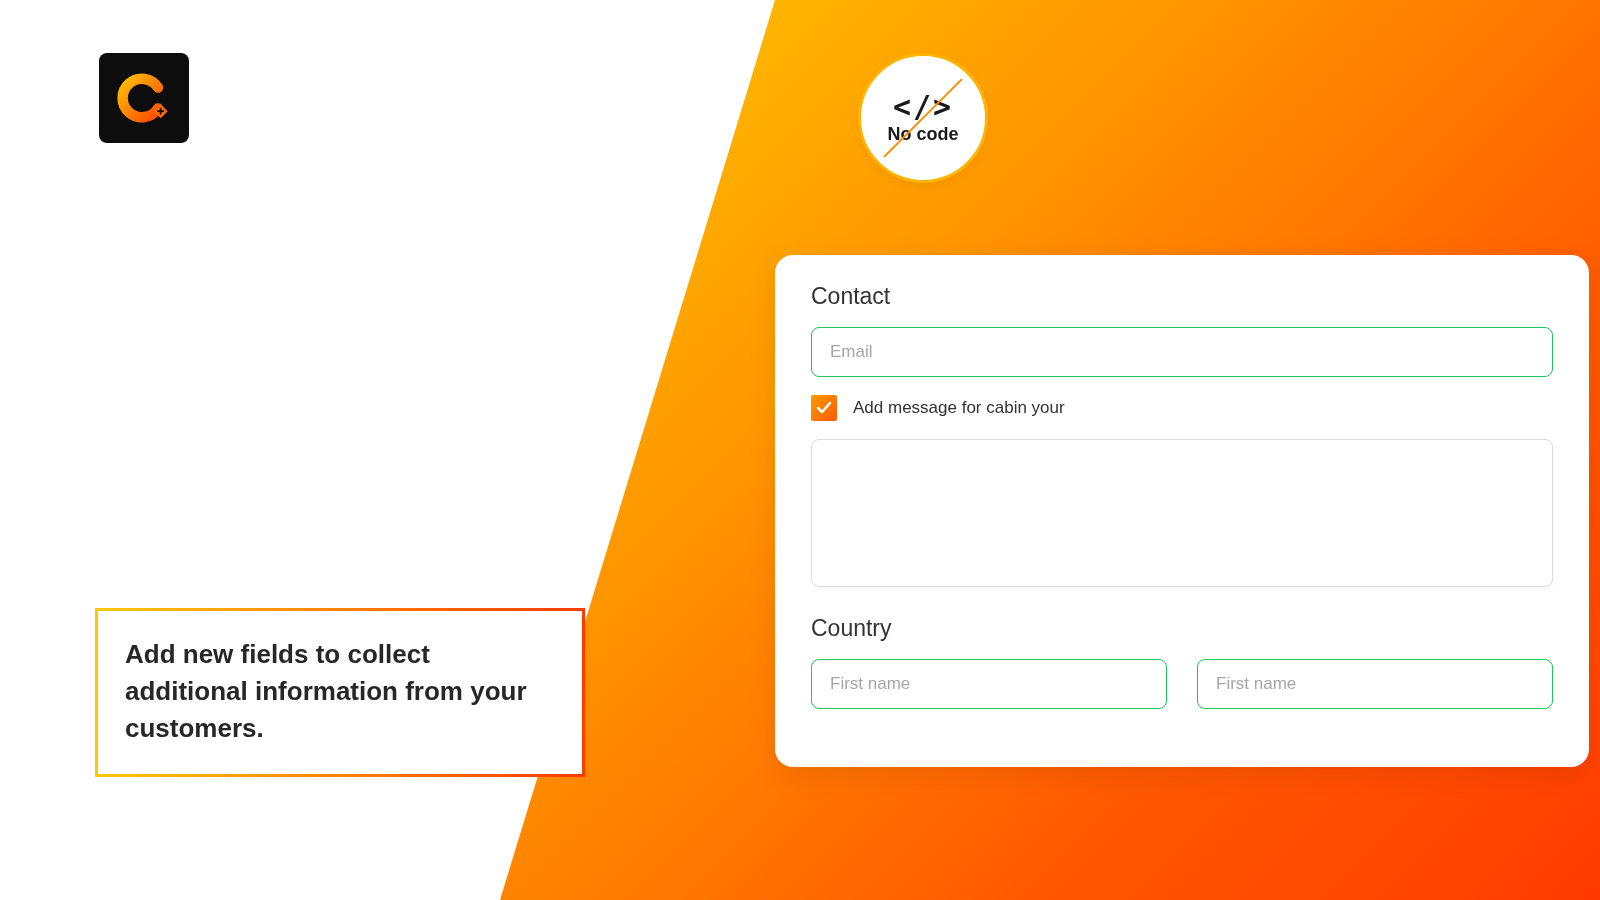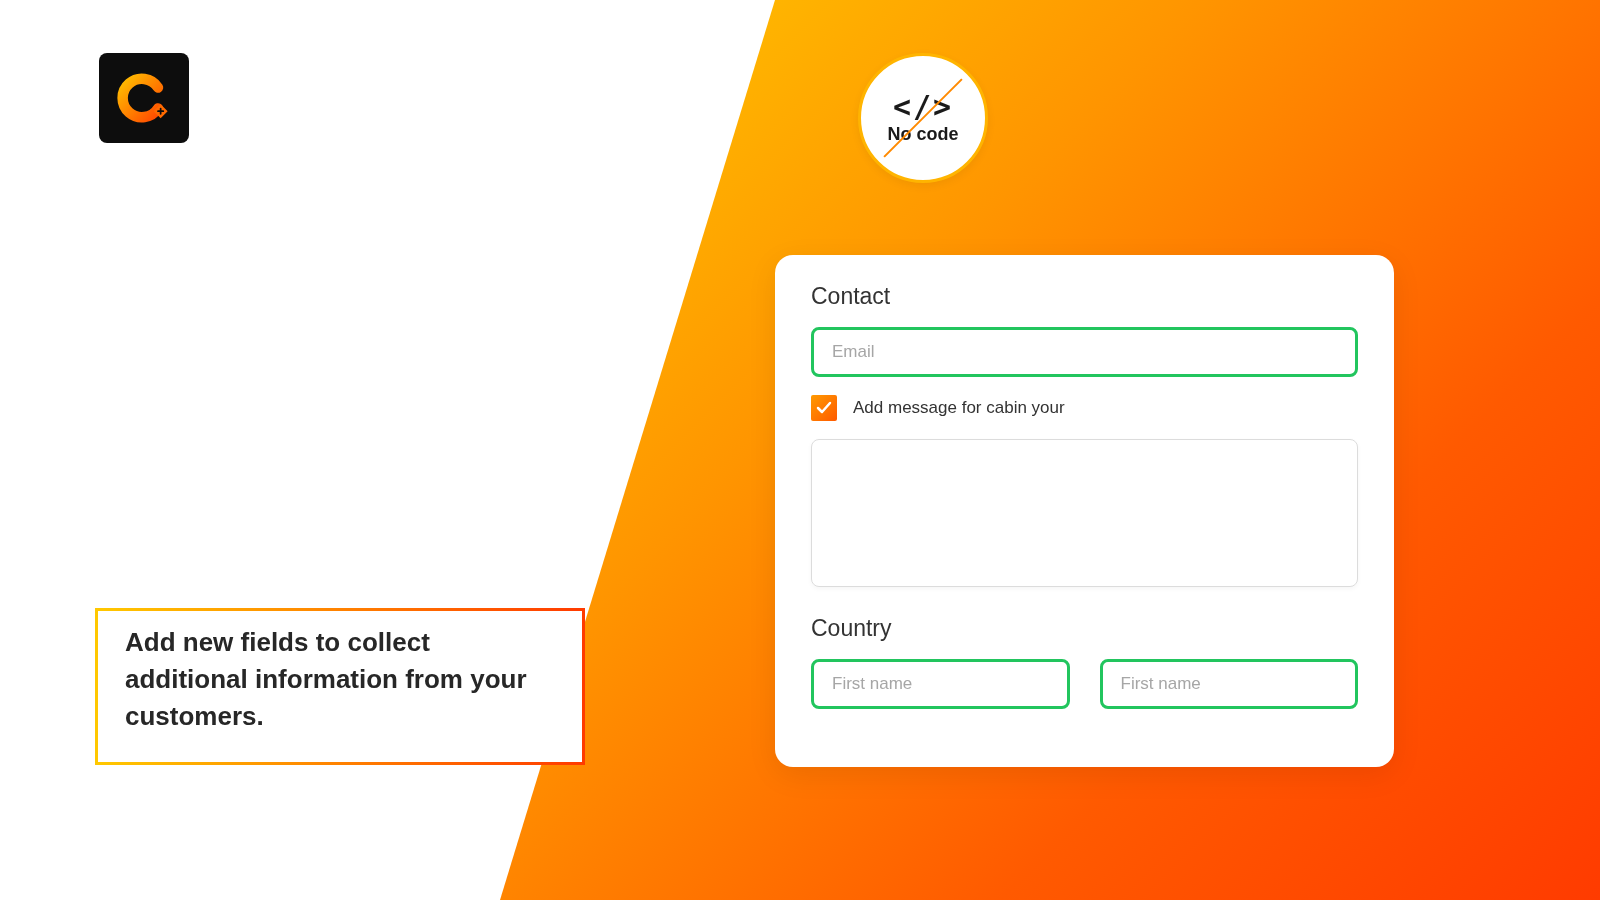--- a/index.html
+++ b/index.html
@@ -49,21 +49,21 @@
   color: #272727;
   letter-spacing: -0.5px;
 }
 
 
 .callout {
   position: absolute;
   left: 95px;
   top: 608px;
   width: 490px;
-  padding: 16px 30px 30px 30px;
+  padding: 28px 30px 30px 30px;
   background: #fff;
 }
 .callout-border {
   position: absolute;
   inset: 0;
   border: 3px solid;
   border-image: linear-gradient(90deg, #ffc800, #ff3b00) 1;
   pointer-events: none;
 }
 .callout-text {
@@ -109,40 +109,40 @@
   height: 2px;
   background: #ff8a00;
   transform: rotate(-45deg);
 }
 
 
 .form-card {
   position: absolute;
   top: 255px;
   left: 775px;
-  width: 619px;
+  width: 814px;
   height: 512px;
   background: #fff;
   border-radius: 18px;
   padding: 28px 36px 0 36px;
   box-shadow: 0 8px 30px rgba(0,0,0,0.08);
   overflow: hidden;
 }
 
 .section-heading {
   font-size: 23px;
   font-weight: 400;
   color: #333;
   margin-bottom: 17px;
 }
 
 .input {
   width: 100%;
   height: 50px;
-  border: 3px solid #22c55e;
+  border: 1px solid #22c55e;
   border-radius: 8px;
   padding: 0 18px;
   font-size: 17px;
   color: #333;
   background: #fff;
   outline: none;
 }
 .input::placeholder { color: #a6a6a6; }
 
 .checkbox-row {

